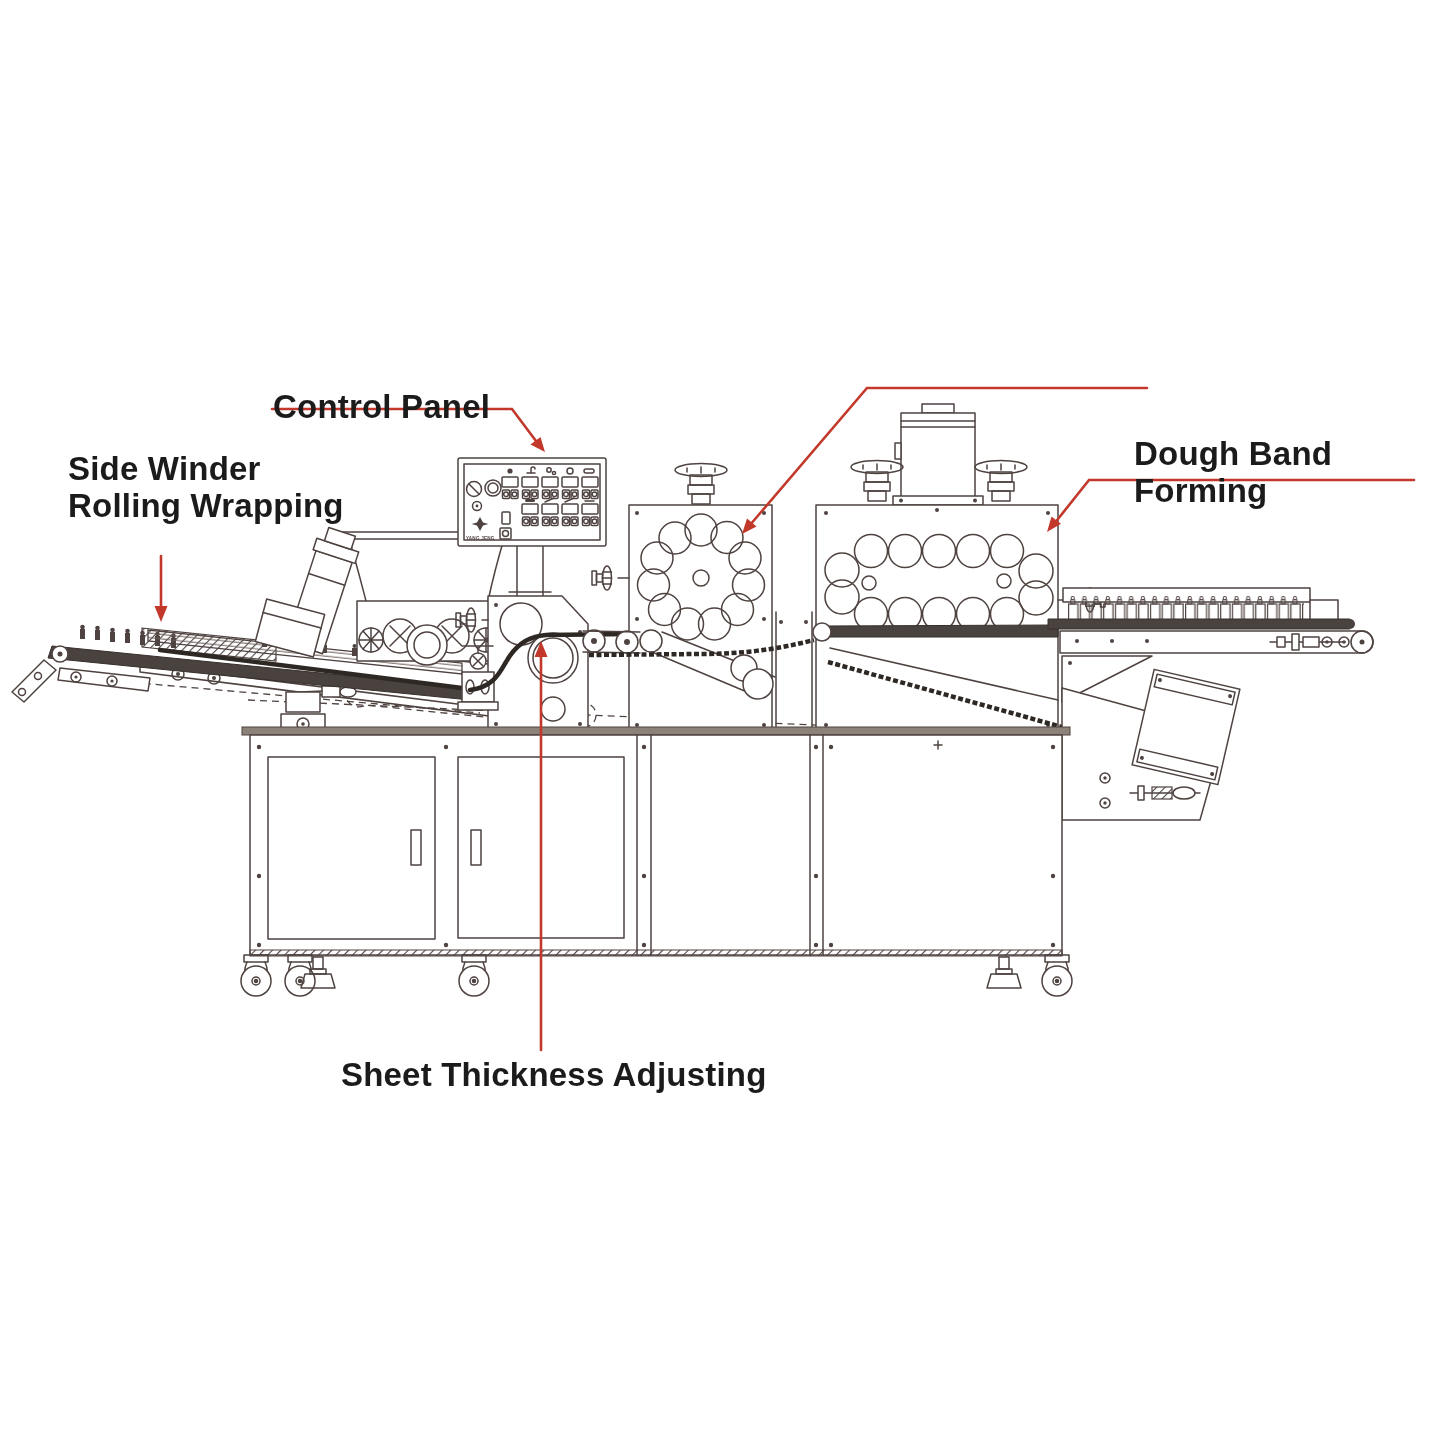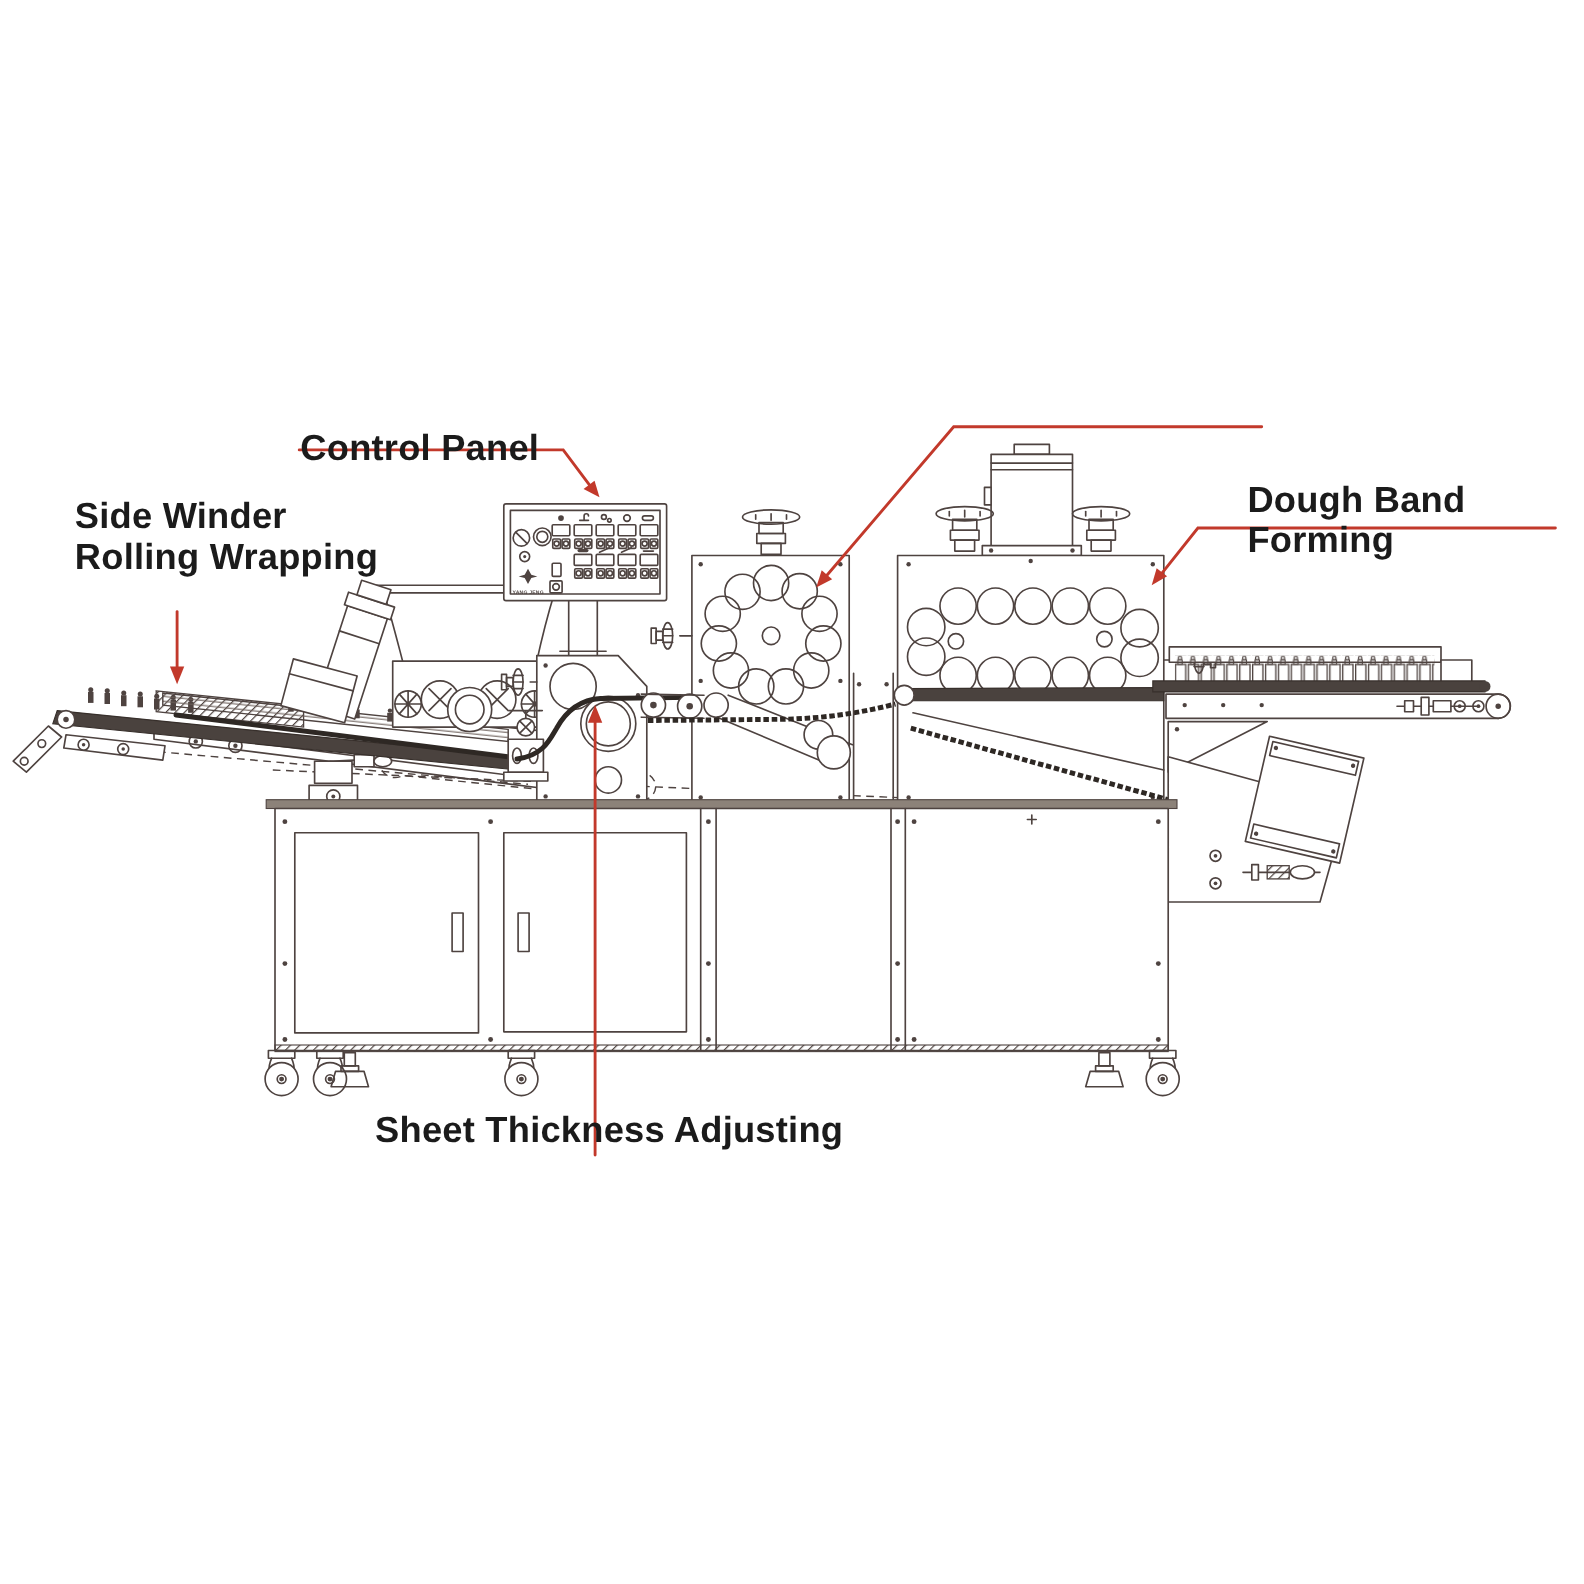--- a/index.html
+++ b/index.html
@@ -441,14 +441,14 @@
         <path class="red" d="M541,1050 L541,654"></path>
         <polygon class="redf" points="541,641 534.5,657 547.5,657"></polygon>
       </g>
     </g>
   </svg>
 
   <div class="label" style="left:68px;  top:450px;">Side Winder
 Rolling Wrapping</div>
   <div class="label" style="left:273px; top:372px;margin-top:16px;">Control Panel</div>
   <div class="label" style="left:1090px;top:435px;margin-left:44px;">Dough Band Forming</div>
-  <div class="label" style="left:341px; top:1008px;">Sheet Thickness Adjusting</div>
+  <div class="label" style="left:341px; top:1056px;">Sheet Thickness Adjusting</div>
 </div>
 
 </body></html>

